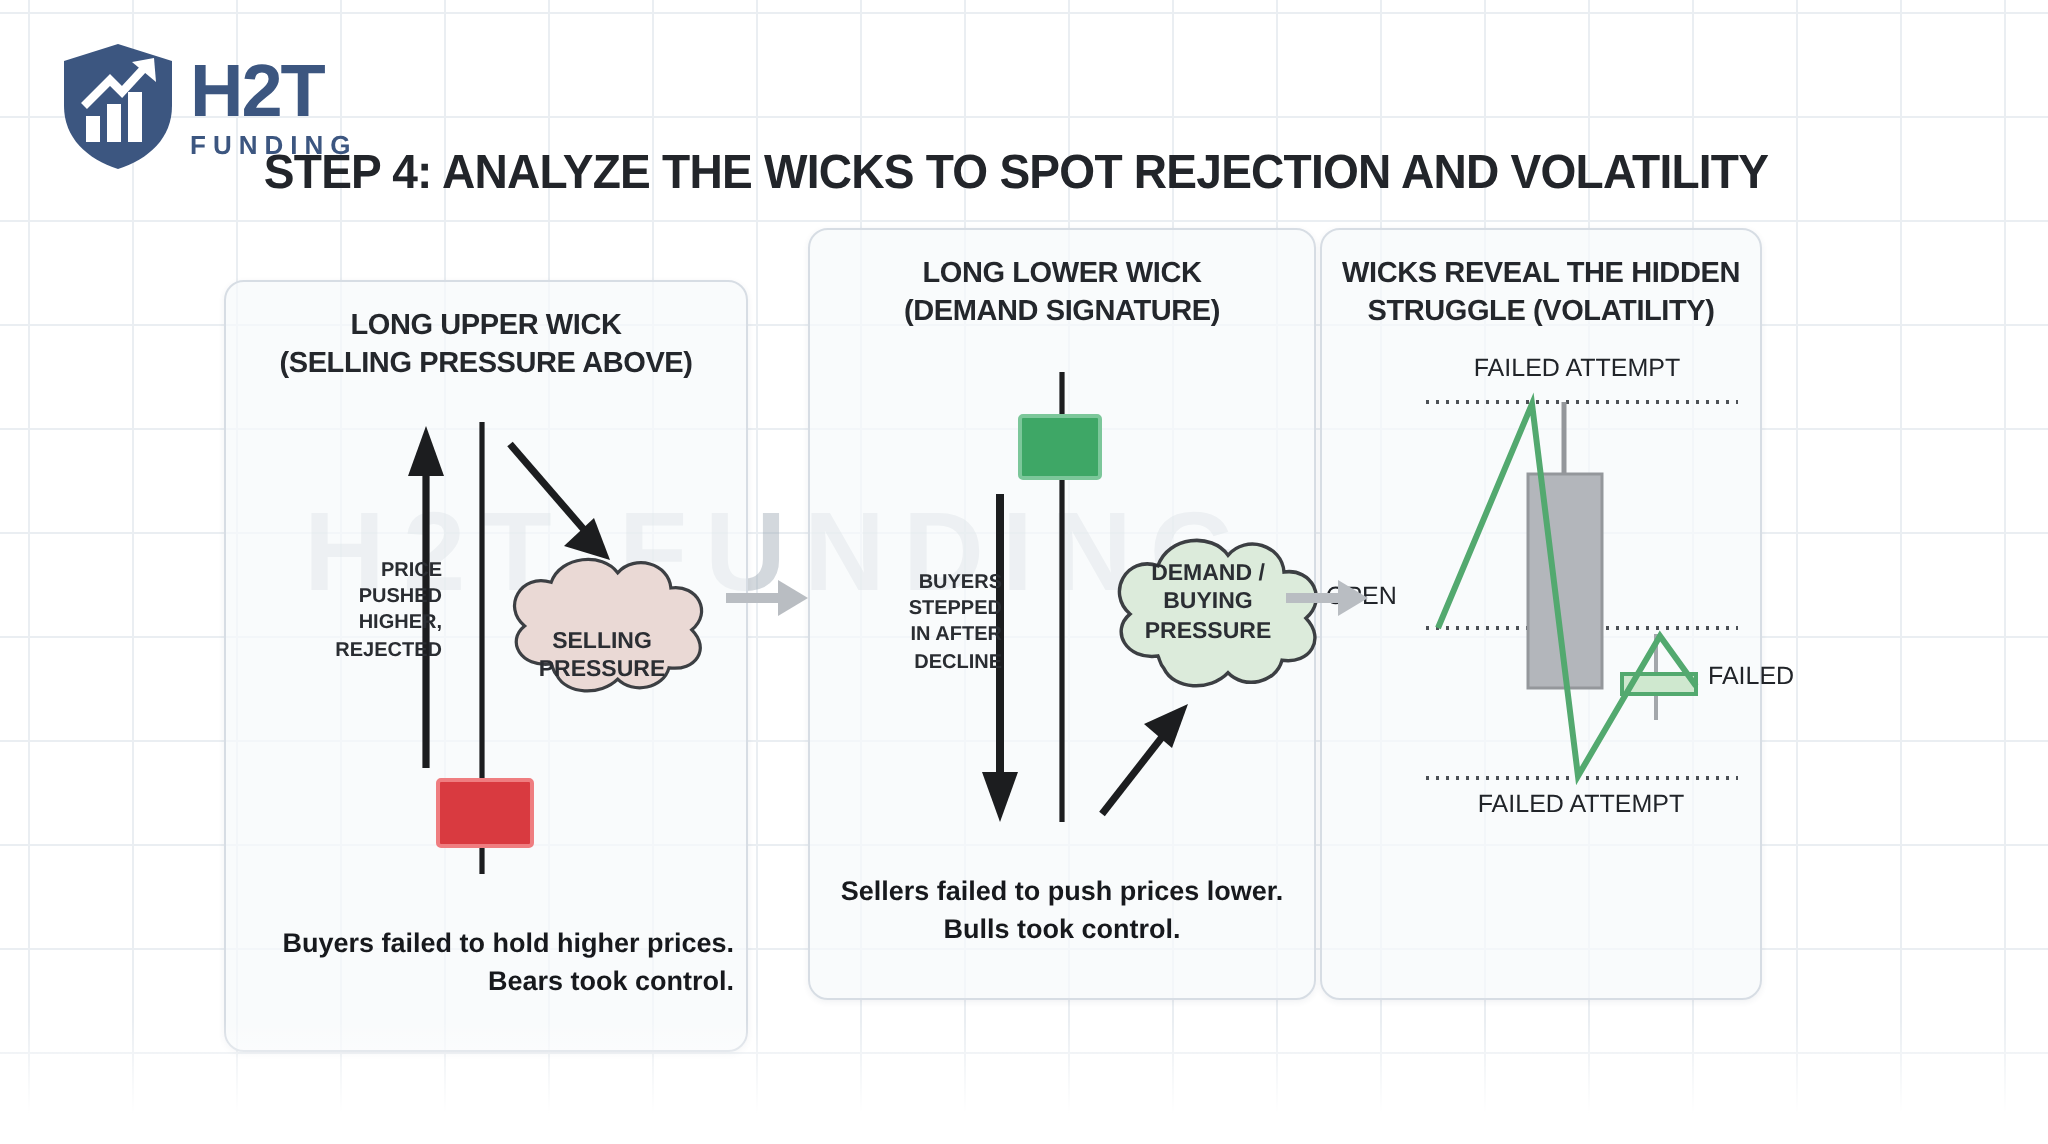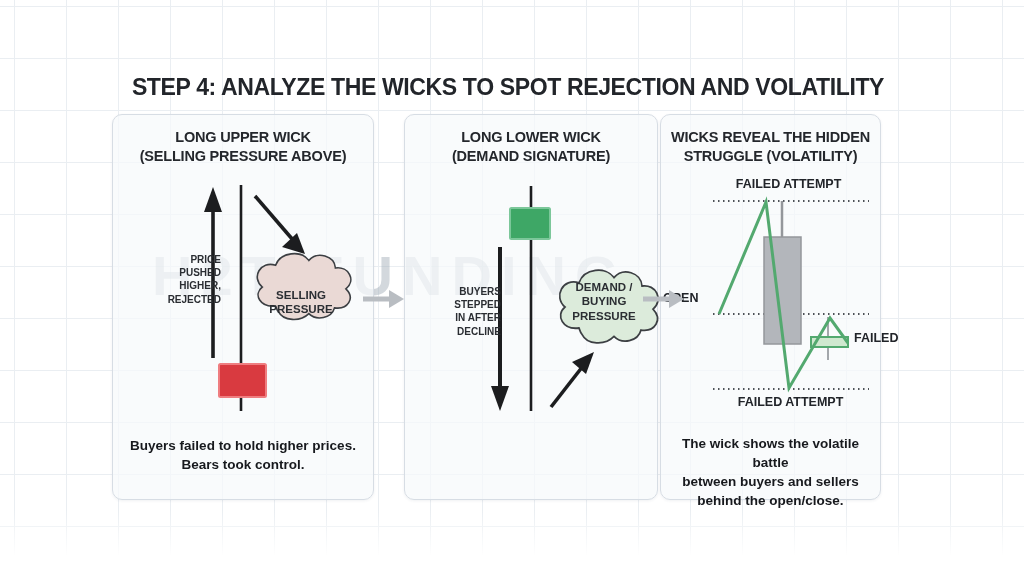--- a/index.html
+++ b/index.html
@@ -23,44 +23,58 @@
     font-size:24px; font-weight:800; color:#22252a; white-space:nowrap; letter-spacing:-0.4px;
     transform:scaleX(0.96); transform-origin:center; }
 
   
   .watermark { position:absolute; left:152px; top:243px; font-size:56px; font-weight:800;
     letter-spacing:9px; color:rgba(158,169,180,0.45); white-space:nowrap; pointer-events:none; }
 
   
   .panel { position:absolute; top:114px; height:386px; background:rgba(246,249,251,0.72);
     border:1.5px solid #d7dde4; border-radius:10px; box-shadow:0 1px 3px rgba(40,60,80,0.07); }
-  .panel-1 { left:112px; width:262px; }
+  .panel-1 { left:112px; width:262px;margin-top:26px; }
   .panel-2 { left:404px; width:254px; }
   .panel-3 { left:660px; width:221px; }
   .panel svg.diagram { position:absolute; left:0; top:0; }
 
   .panel-heading { position:absolute; top:13px; left:6px; right:6px; text-align:center;
     font-size:14.5px; font-weight:700; color:#24272c; line-height:1.3; letter-spacing:-0.2px; }
   .side-note { position:absolute; text-align:right; font-size:10px; font-weight:700;
     color:#2a2d32; line-height:1.32; }
   .cloud-text { position:absolute; text-align:center; font-size:11.5px; font-weight:700;
     color:#2b2e33; line-height:1.25; }
   .caption { position:absolute; left:6px; right:6px; text-align:center; font-size:13.5px;
     font-weight:600; color:#17191d; line-height:1.4; }
-  .mini-label { position:absolute; font-size:12.5px; font-weight:700; color:#212429; }
+  .mini-label { position:absolute; font-size:12.5px; font-weight:400; color:#212429; }
 
   
   .flow-arrow { position:absolute; top:287px; }
   .fa-1 { left:361px; } .fa-2 { left:641px; }
 </style>
 </head>
 <body>
 
 <div class="stage">
 
+  <div class="logo">
+    <svg width="58" height="66" viewBox="0 0 58 66">
+      <path d="M29,2 L56,10.5 V33 C56,49 44.5,59.5 29,64.5 C13.5,59.5 2,49 2,33 V10.5 Z" fill="#3c5680"></path>
+      <rect x="13" y="38" width="7" height="13" fill="#fff"></rect>
+      <rect x="23.5" y="32" width="7" height="19" fill="#fff"></rect>
+      <rect x="34" y="26" width="7" height="25" fill="#fff"></rect>
+      <polyline points="12,33 25,20 31,26 43,13" fill="none" stroke="#fff" stroke-width="4.2"></polyline>
+      <polygon points="47,9 48,21 36,11" fill="#fff"></polygon>
+    </svg>
+    <div class="logo-text">
+      <div class="logo-name">H2T</div>
+      <div class="logo-sub">FUNDING</div>
+    </div>
+  </div>
 
   <div class="page-title">STEP 4: ANALYZE THE WICKS TO SPOT REJECTION AND VOLATILITY</div>
 
   <div class="watermark ml">H2T FUNDING</div>
 
   <div class="panel panel-1">
     <svg class="diagram" width="262" height="386" viewBox="0 0 262 386">
 
       <line x1="128" y1="70" x2="128" y2="296" stroke-width="2.6" stroke="#1c1d1f"></line>
 
@@ -77,21 +91,21 @@
       </g>
     </svg>
     <div class="panel-heading ml">LONG UPPER WICK
 (SELLING PRESSURE ABOVE)</div>
     <div class="side-note ml" style="left:12px; top:138px; width:96px;">PRICE
 PUSHED
 HIGHER,
 REJECTED</div>
     <div class="cloud-text ml" style="left:143px; top:173px; width:90px;">SELLING
 PRESSURE</div>
-    <div class="caption ml" style="top:322px;">Buyers failed to hold higher prices.
+    <div class="caption ml" style="top:322px;text-align:right;">Buyers failed to hold higher prices.
 Bears took control.</div>
   </div>
 
   <div class="panel panel-2">
     <svg class="diagram" width="262" height="386" viewBox="0 0 262 386">
 
       <line x1="126" y1="71" x2="126" y2="296" stroke-width="2.6" stroke="#1c1d1f"></line>
 
       <rect x="105" y="93" width="40" height="31" rx="1.5" stroke-width="2" fill="#3ea766" stroke="#7cc79a"></rect>
 
@@ -107,20 +121,22 @@
     </svg>
     <div class="panel-heading ml">LONG LOWER WICK
 (DEMAND SIGNATURE)</div>
     <div class="side-note ml" style="left:14px; top:170px; width:82px;">BUYERS
 STEPPED
 IN AFTER
 DECLINE</div>
     <div class="cloud-text ml" style="left:153px; top:165px; width:92px;text-align:center;">DEMAND /
 BUYING
 PRESSURE</div>
+    <div class="caption ml" style="top:322px;">Sellers failed to push prices lower.
+Bulls took control.</div>
   </div>
 
   <div class="panel panel-3">
     <svg class="diagram" width="255" height="386" viewBox="0 0 255 386">
 
       <line x1="52" y1="86" x2="208" y2="86" stroke="#4d5156" stroke-width="2" stroke-dasharray="1.5 3.5"></line>
       <line x1="52" y1="199" x2="208" y2="199" stroke="#4d5156" stroke-width="2" stroke-dasharray="1.5 3.5"></line>
       <line x1="52" y1="274" x2="208" y2="274" stroke="#4d5156" stroke-width="2" stroke-dasharray="1.5 3.5"></line>
 
       <line x1="121" y1="86" x2="121" y2="124" stroke-width="2.5" stroke="#94979b"></line>
@@ -130,23 +146,20 @@
       <rect x="150" y="222" width="37" height="10" stroke-width="2" fill="#cfe8cf" stroke="#53a96f"></rect>
 
       <polyline points="58,199 105,87 128,273 169,203 187,228" fill="none" stroke-width="3" stroke="#53a96f"></polyline>
     </svg>
     <div class="panel-heading ml">WICKS REVEAL THE HIDDEN
 STRUGGLE (VOLATILITY)</div>
     <div class="mini-label" style="left:30px; top:62px; width:195px; text-align:center;">FAILED ATTEMPT</div>
     <div class="mini-label" style="left:2px; top:176px; width:48px; text-align:left;">OPEN</div>
     <div class="mini-label" style="left:193px; top:216px;">FAILED</div>
     <div class="mini-label" style="left:32px; top:280px; width:195px; text-align:center;">FAILED ATTEMPT</div>
-    <div class="caption ml" style="top:320px;">The wick shows the volatile battle
-between buyers and sellers
-behind the open/close.</div>
   </div>
 
   <svg class="flow-arrow fa-1" width="44" height="24" viewBox="0 0 44 24">
     <line x1="2" y1="12" x2="29" y2="12" stroke-width="5" stroke="#b9bdc2"></line>
     <polygon points="28,3 43,12 28,21" fill="#b9bdc2"></polygon>
   </svg>
   <svg class="flow-arrow fa-2" width="44" height="24" viewBox="0 0 44 24">
     <line x1="2" y1="12" x2="29" y2="12" stroke-width="5" stroke="#b9bdc2"></line>
     <polygon points="28,3 43,12 28,21" fill="#b9bdc2"></polygon>
   </svg>

